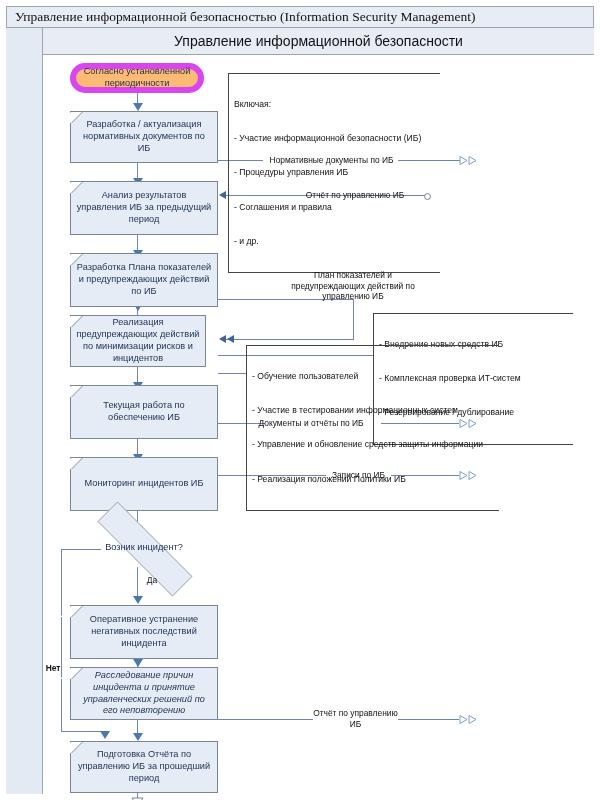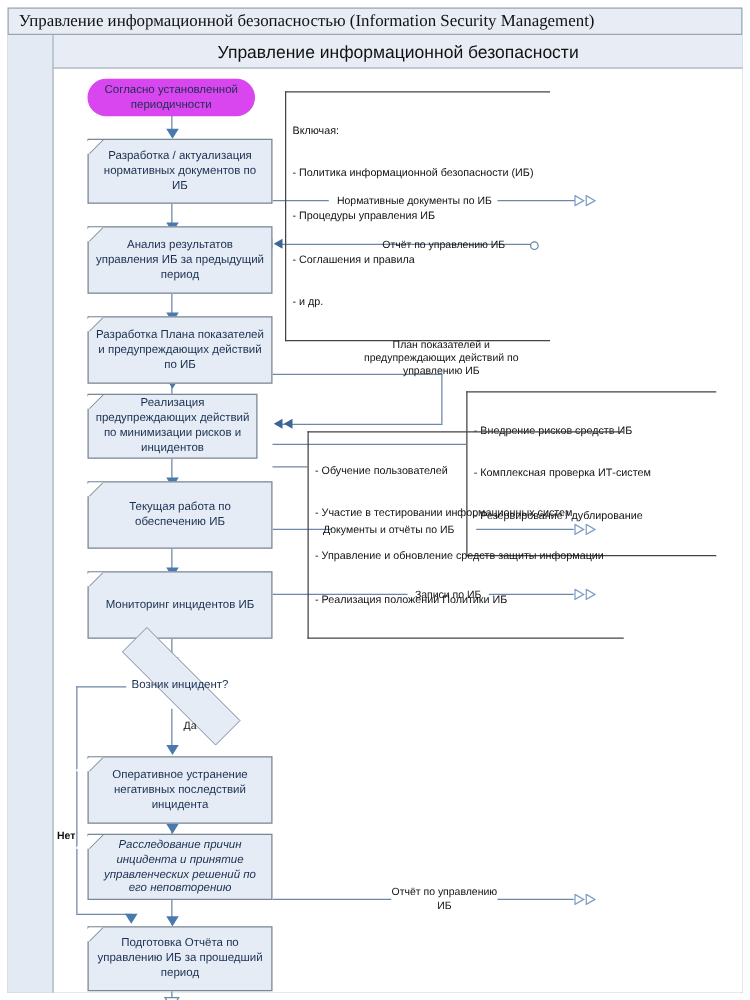--- a/index.html
+++ b/index.html
@@ -39,21 +39,21 @@
     font-size:9.2px;color:#1b3050;line-height:1.28;padding:2px 5px;
   }
   .node.proc{ }
   
   .node.proc::before{
     content:"";position:absolute;left:0;top:0;width:11px;height:11px;
     background:#ffffff;border-right:1px solid #7b8794;
     transform-origin:top left;transform:skewX(-45deg);
   }
   .node.term{
-    border-radius:22px;background:#d946ef;border:1px solid #d946ef;
+    border-radius:22px;background:#fdba74;border:6px solid #d946ef;
   }
   .node.dec{
     background:transparent;border:none;
   }
   .dec-shape{
     position:absolute;left:0;top:0;width:100%;height:100%;
     background:#e5ecf6;border:1px solid #7b8794;
     transform:rotate(45deg) scale(.707);
   }
   .dec-label{position:relative;z-index:2;font-size:9.2px;color:#1b3050;}
@@ -250,28 +250,28 @@
     <div class="node proc" style="left:27px;top:612px;width:148px;height:53px;font-style:italic;">
       <span>Расследование причин инцидента и принятие управленческих решений по его неповторению</span>
     </div>
 
     <div class="node proc" style="left:27px;top:686px;width:148px;height:52px;">
       <span>Подготовка Отчёта по управлению ИБ за прошедший период</span>
     </div>
 
     <div class="note" style="left:185px;top:18px;width:212px;">
       <span class="nline">Включая:</span>
-      <span class="nline">- Политика информационной безопасности (ИБ)</span>
+      <span class="nline">- Участие информационной безопасности (ИБ)</span>
       <span class="nline">- Процедуры управления ИБ</span>
       <span class="nline">- Соглашения и правила</span>
       <span class="nline">- и др.</span>
     </div>
 
     <div class="note" style="left:330px;top:258px;width:200px;">
-      <span class="nline">- Внедрение рисков средств ИБ</span>
+      <span class="nline">- Внедрение новых средств ИБ</span>
       <span class="nline">- Комплексная проверка ИТ-систем</span>
       <span class="nline">- Резервирование / дублирование</span>
     </div>
 
     <div class="note" style="left:203px;top:290px;width:253px;">
       <span class="nline">- Обучение пользователей</span>
       <span class="nline">- Участие в тестировании информационных систем</span>
       <span class="nline">- Управление и обновление средств защиты информации</span>
       <span class="nline">- Реализация положений Политики ИБ</span>
     </div>

